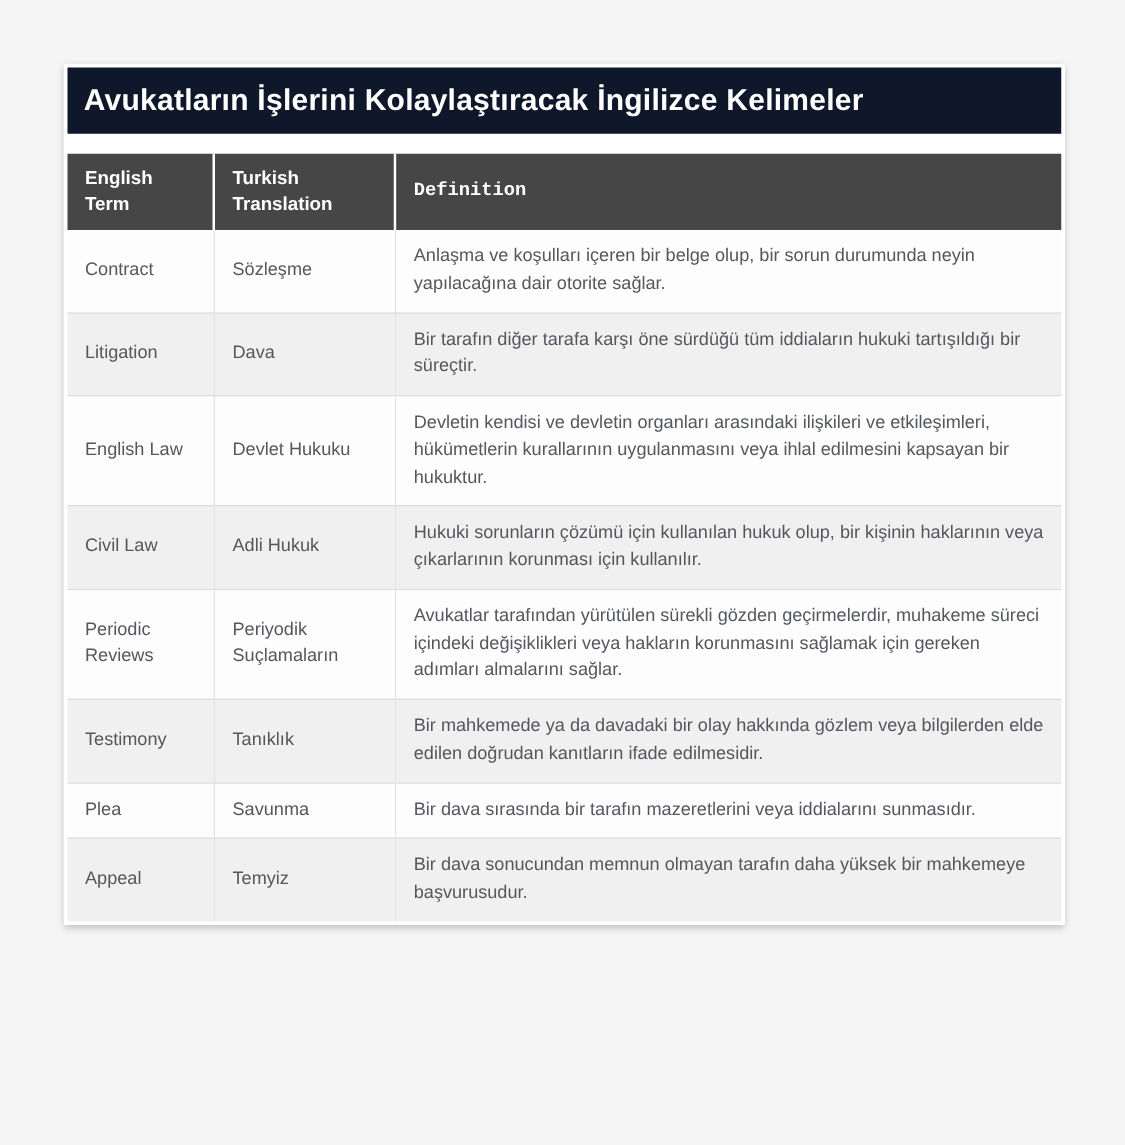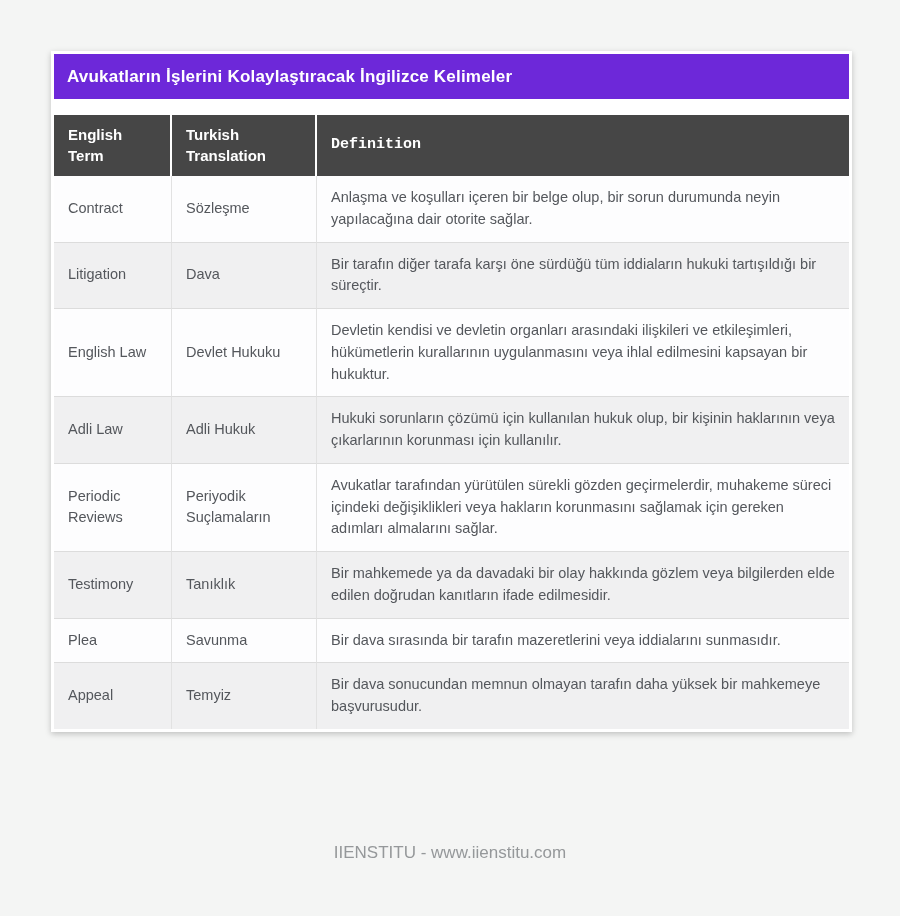--- a/index.html
+++ b/index.html
@@ -21,23 +21,23 @@
   .card {
     position: absolute;
     left: 51px;
     top: 51px;
     width: 795px;
     background: #ffffff;
     padding: 3px;
     box-shadow: 0 2px 6px rgba(0,0,0,0.22);
   }
   .card-title {
-    background: #6d28d9;
+    background: #0f172a;
     color: #ffffff;
-    font-size: 17px;
+    font-size: 24px;
     font-weight: bold;
     padding: 13px 12px 12px 13px;
     letter-spacing: 0.2px;
   }
   table {
     border-collapse: separate;
     border-spacing: 0;
     width: 100%;
     margin-top: 16px;
     table-layout: fixed;
@@ -110,21 +110,21 @@
   </tr>
 
 
   <tr>
     <td>English Law</td>
     <td>Devlet Hukuku</td>
     <td>Devletin kendisi ve devletin organları arasındaki ilişkileri ve etkileşimleri, hükümetlerin kurallarının uygulanmasını veya ihlal edilmesini kapsayan bir hukuktur.</td>
   </tr>
 
   <tr>
-    <td>Adli Law</td>
+    <td>Civil Law</td>
     <td>Adli Hukuk</td>
     <td>Hukuki sorunların çözümü için kullanılan hukuk olup, bir kişinin haklarının veya çıkarlarının korunması için kullanılır.</td>
   </tr>
 
   <tr>
     <td>Periodic Reviews</td>
     <td>Periyodik Suçlamaların</td>
     <td>Avukatlar tarafından yürütülen sürekli gözden geçirmelerdir, muhakeme süreci içindeki değişiklikleri veya hakların korunmasını sağlamak için gereken adımları almalarını sağlar.</td>
   </tr>
 
@@ -142,14 +142,13 @@
 
 
   <tr>
     <td>Appeal</td>
     <td>Temyiz</td>
     <td>Bir dava sonucundan memnun olmayan tarafın daha yüksek bir mahkemeye başvurusudur.</td>
   </tr>
 </tbody>
     </table>
   </div>
-  <div class="footer">IIENSTITU - www.iienstitu.com</div>
 </div>
 
 </body></html>

